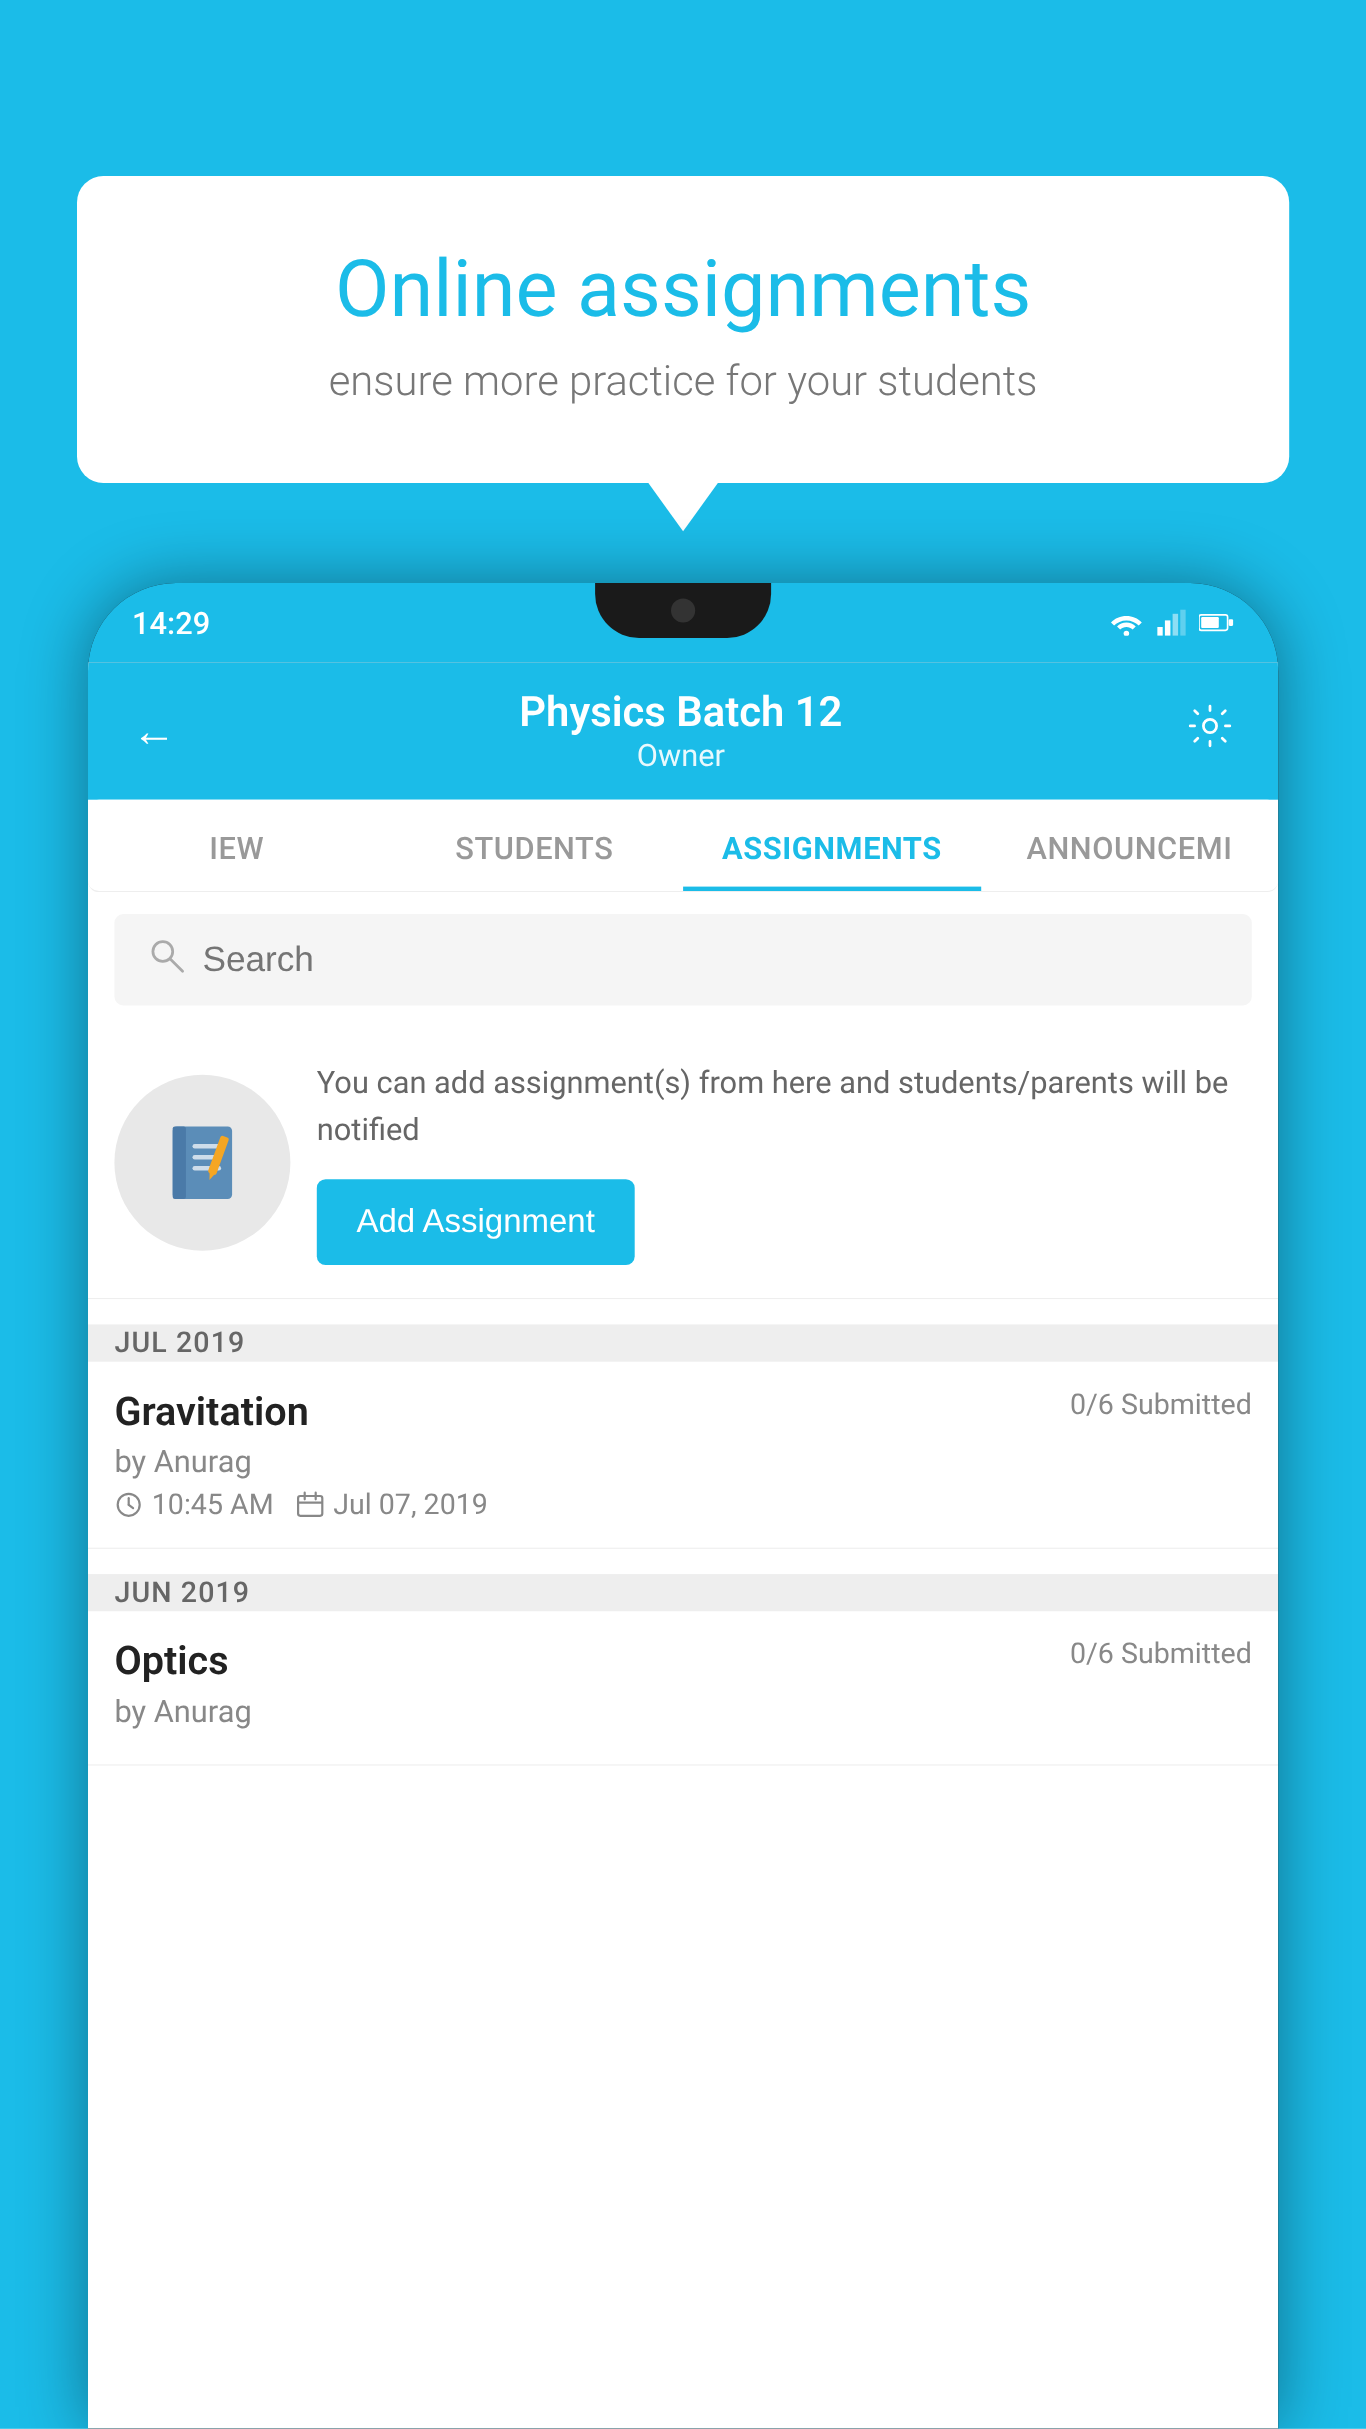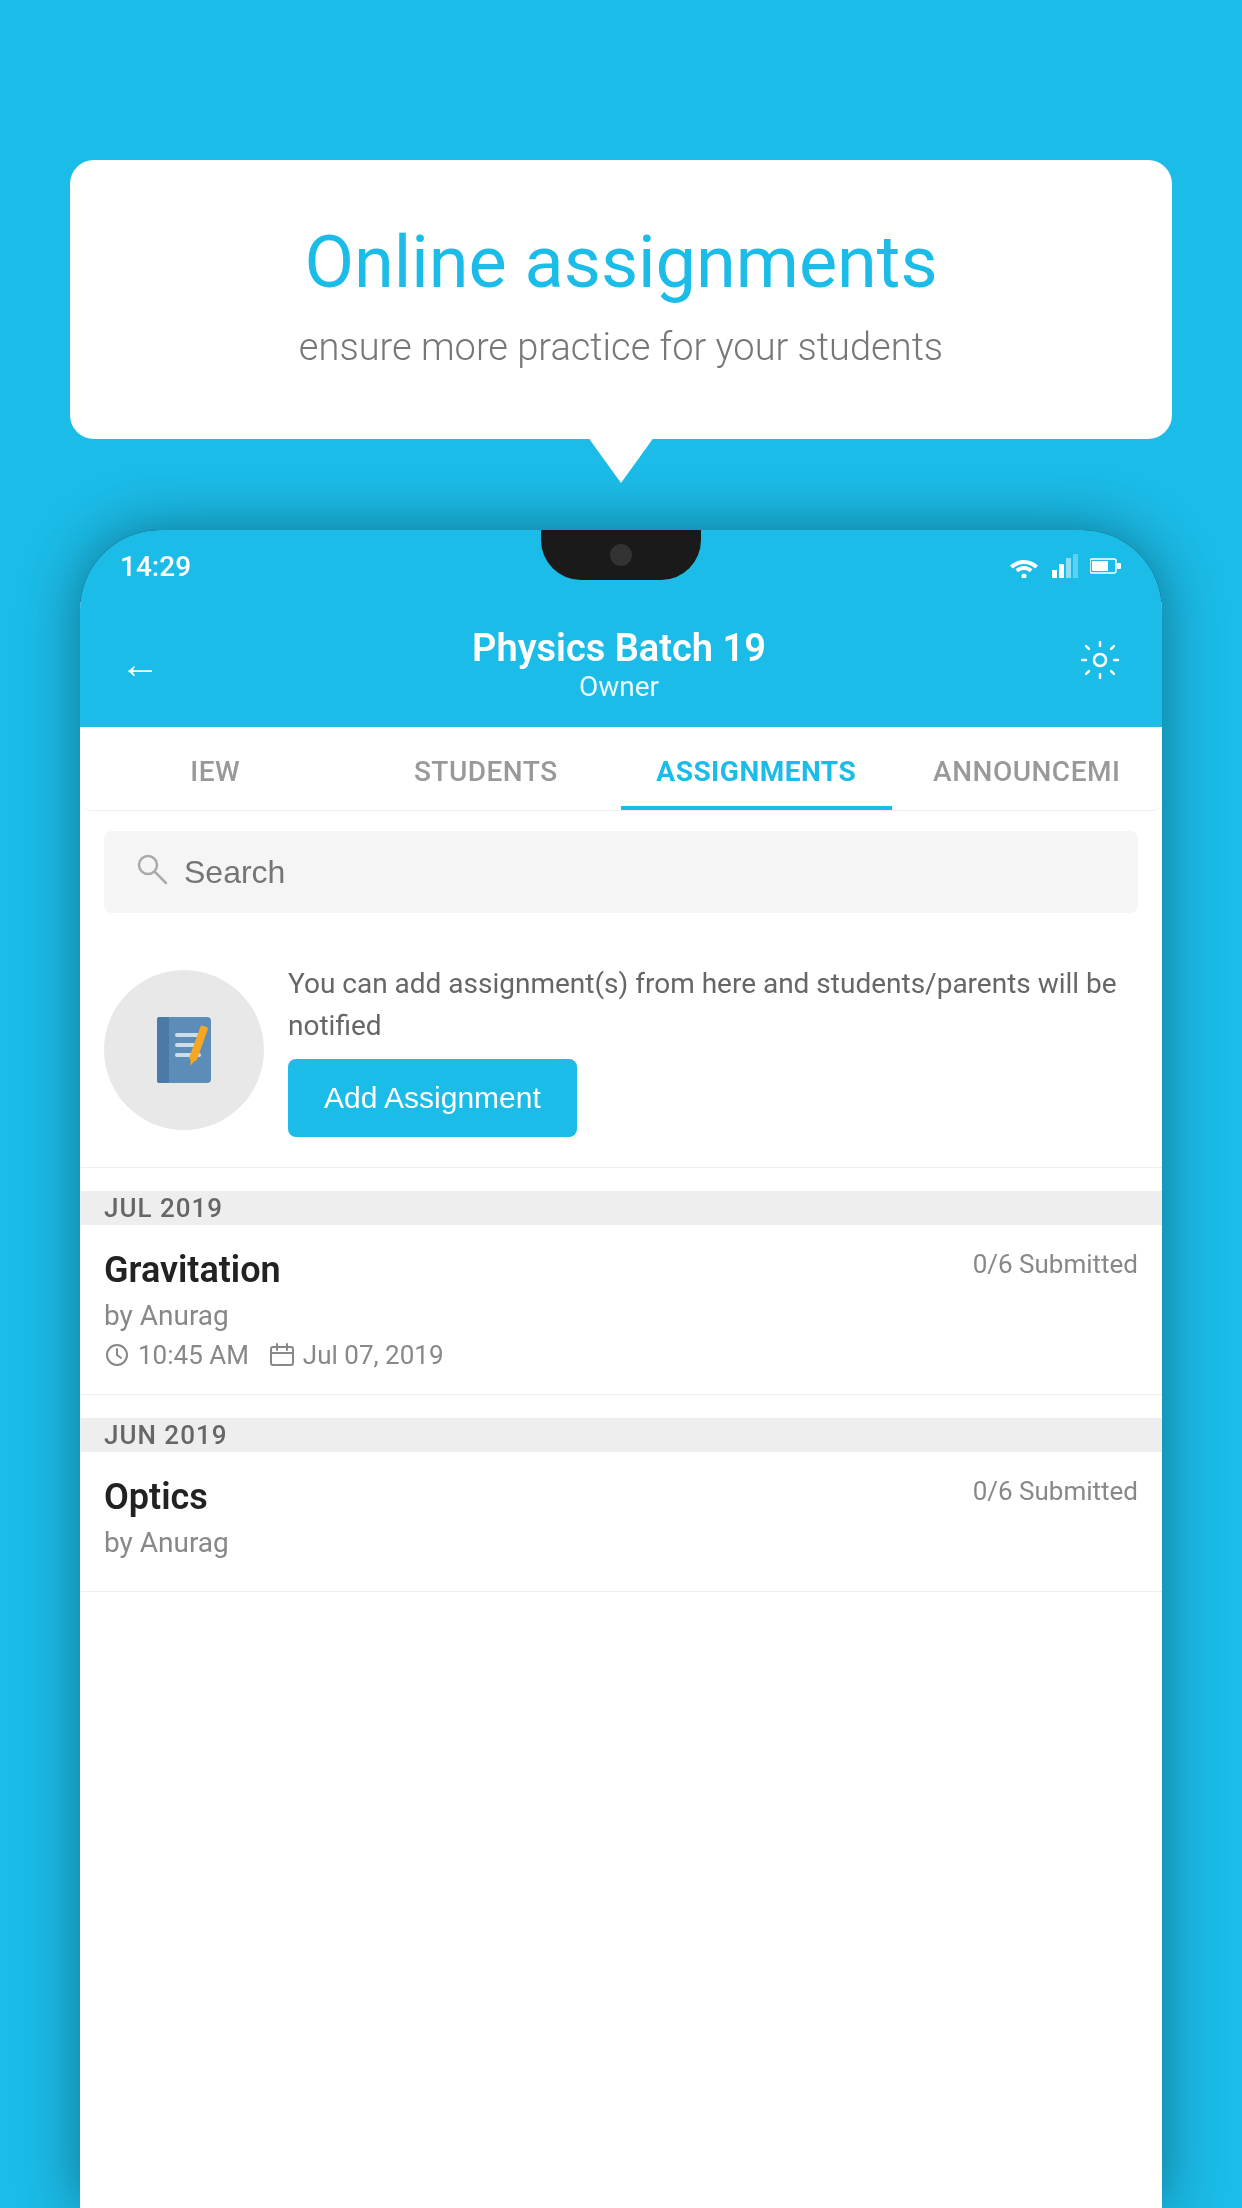--- a/index.html
+++ b/index.html
@@ -241,21 +241,21 @@
     }
 
     .empty-state-text {
       flex: 1;
     }
 
     .empty-state-desc {
       font-size: 28px;
       color: #666;
       line-height: 1.5;
-      margin-bottom: 12px;
+      margin-bottom: 24px;
     }
 
     .add-assignment-btn {
       background: #1BBCE8;
       color: white;
       border: none;
       border-radius: 8px;
       padding: 22px 36px;
       font-size: 30px;
       font-weight: 500;
@@ -356,21 +356,21 @@
         <rect x="27" y="6" width="4" height="6" rx="1"></rect>
       </svg>
     </div>
   </div>
 
   <div class="app-content">
 
     <div class="app-header">
       <span class="header-back">←</span>
       <div class="header-title-block">
-        <div class="header-title">Physics Batch 19</div>
+        <div class="header-title">Physics Batch 12</div>
         <div class="header-subtitle">Owner</div>
       </div>
       <span class="header-settings">
         <svg width="44" height="44" viewBox="0 0 44 44" fill="none">
           <circle cx="22" cy="22" r="6" stroke="white" stroke-width="2.5"></circle>
           <path d="M22 4v4M22 36v4M4 22h4M36 22h4M8.1 8.1l2.8 2.8M33.1 33.1l2.8 2.8M8.1 35.9l2.8-2.8M33.1 10.9l2.8-2.8" stroke="white" stroke-width="2.5" stroke-linecap="round"></path>
         </svg>
       </span>
     </div>
 

